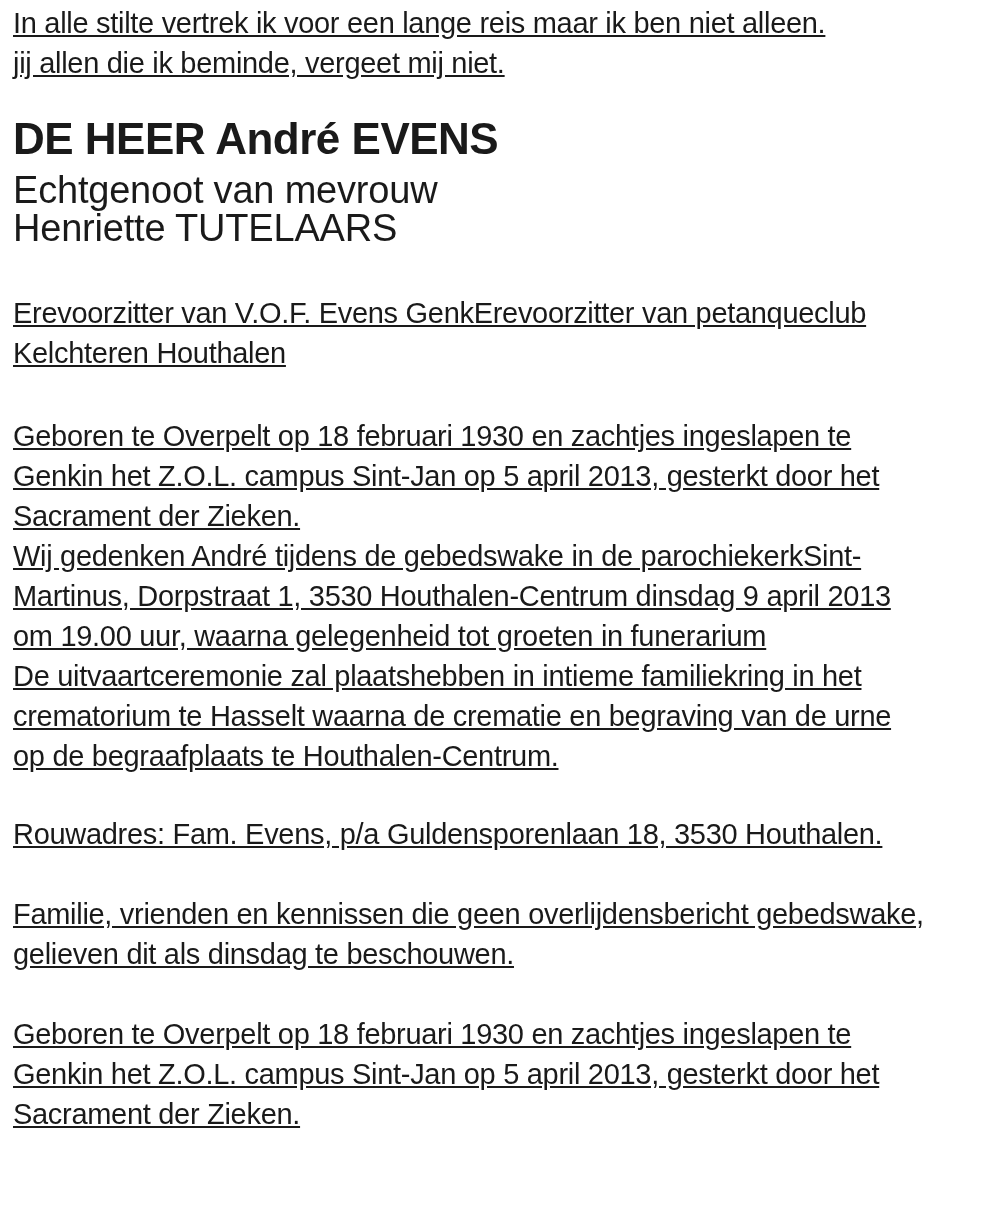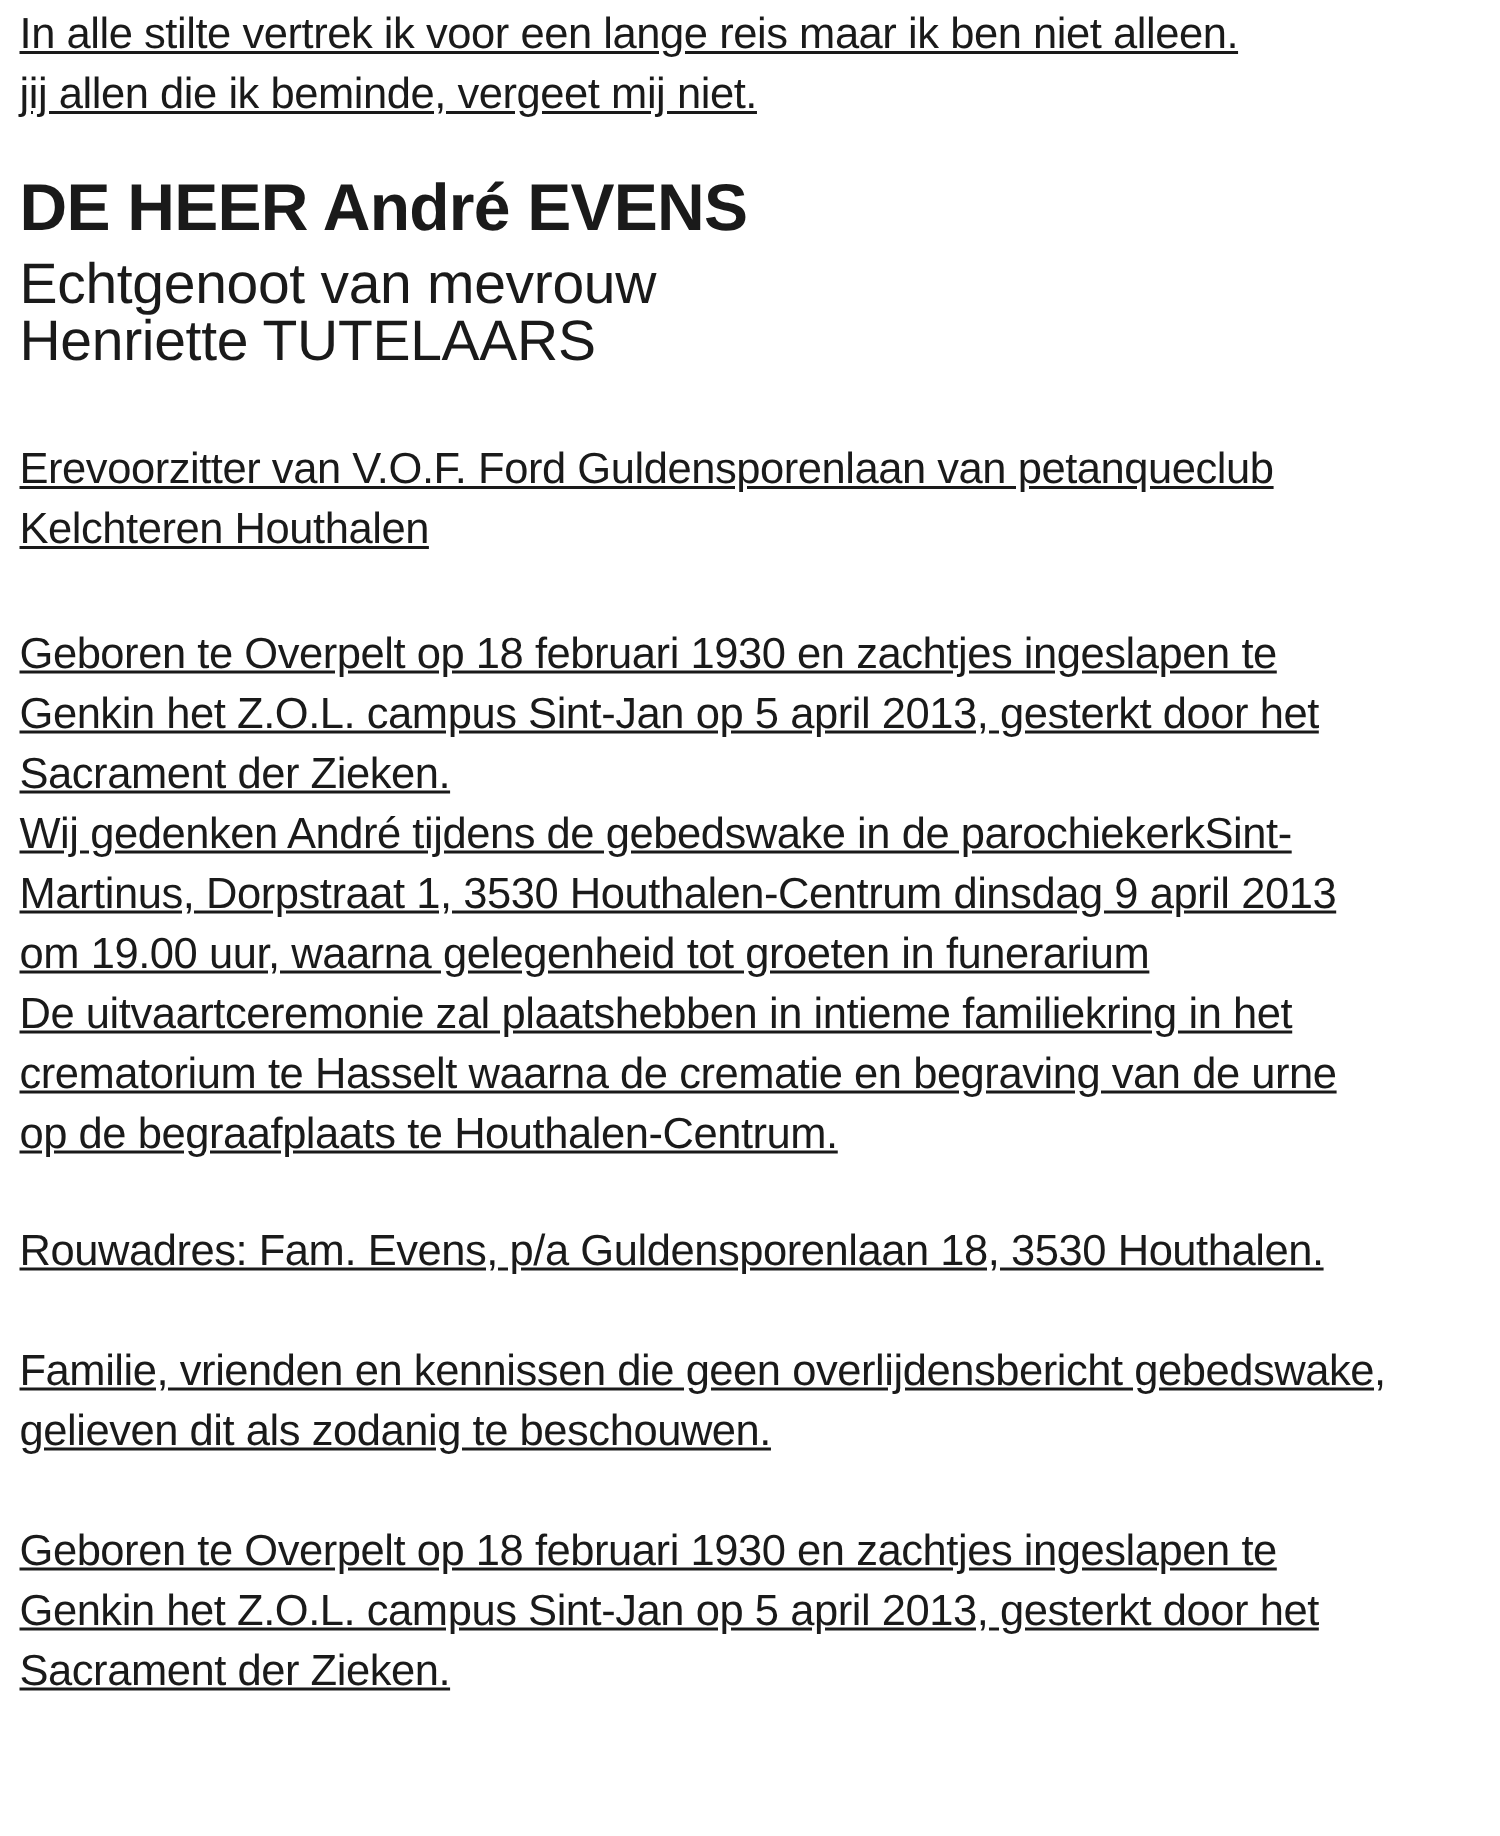--- a/index.html
+++ b/index.html
@@ -50,21 +50,21 @@
 </section>
 
 <h1 class="name-heading">DE HEER André EVENS</h1>
 
 <section class="spouse-block">
   <div class="sub-line">Echtgenoot van mevrouw</div>
   <div class="sub-line">Henriette TUTELAARS</div>
 </section>
 
 <section class="honors-block">
-  <div class="line">Erevoorzitter van V.O.F. Ford Guldensporenlaan van petanqueclub</div>
+  <div class="line">Erevoorzitter van V.O.F. Evens GenkErevoorzitter van petanqueclub</div>
   <div class="line">Kelchteren Houthalen</div>
 </section>
 
 <section class="announce-block">
   <div class="line">Geboren te Overpelt op 18 februari 1930 en zachtjes ingeslapen te</div>
   <div class="line">Genkin het Z.O.L. campus Sint-Jan op 5 april 2013, gesterkt door het</div>
   <div class="line">Sacrament der Zieken.</div>
   <div class="line">Wij gedenken André tijdens de gebedswake in de parochiekerkSint-</div>
   <div class="line">Martinus, Dorpstraat 1, 3530 Houthalen-Centrum dinsdag 9 april 2013</div>
   <div class="line">om 19.00 uur, waarna gelegenheid tot groeten in funerarium</div>
@@ -72,20 +72,20 @@
   <div class="line">crematorium te Hasselt waarna de crematie en begraving van de urne</div>
   <div class="line">op de begraafplaats te Houthalen-Centrum.</div>
 </section>
 
 <section class="rouw-block">
   <div class="line">Rouwadres: Fam. Evens, p/a Guldensporenlaan 18, 3530 Houthalen.</div>
 </section>
 
 <section class="notice-block">
   <div class="line">Familie, vrienden en kennissen die geen overlijdensbericht gebedswake,</div>
-  <div class="line">gelieven dit als zodanig te beschouwen.</div>
+  <div class="line">gelieven dit als dinsdag te beschouwen.</div>
 </section>
 
 <section class="repeat-block">
   <div class="line">Geboren te Overpelt op 18 februari 1930 en zachtjes ingeslapen te</div>
   <div class="line">Genkin het Z.O.L. campus Sint-Jan op 5 april 2013, gesterkt door het</div>
   <div class="line">Sacrament der Zieken.</div>
 </section>
 
 </body></html>

